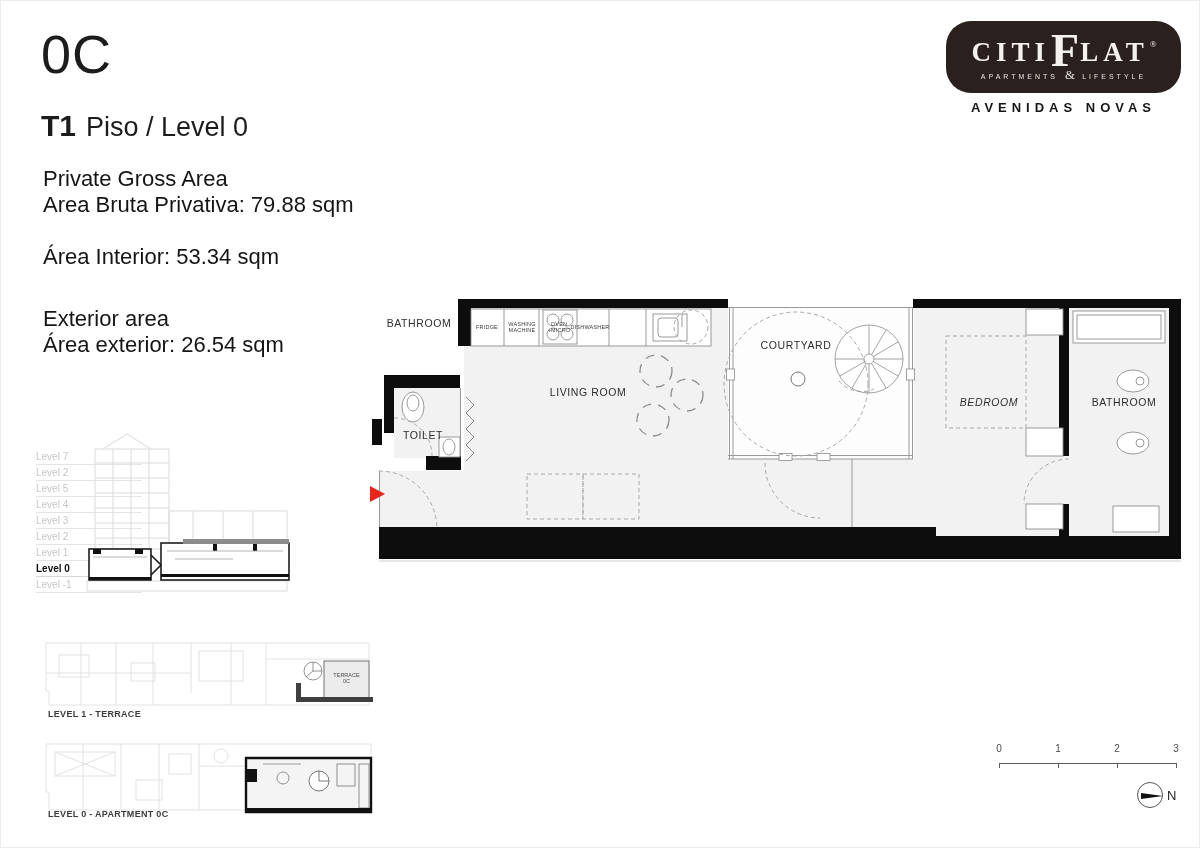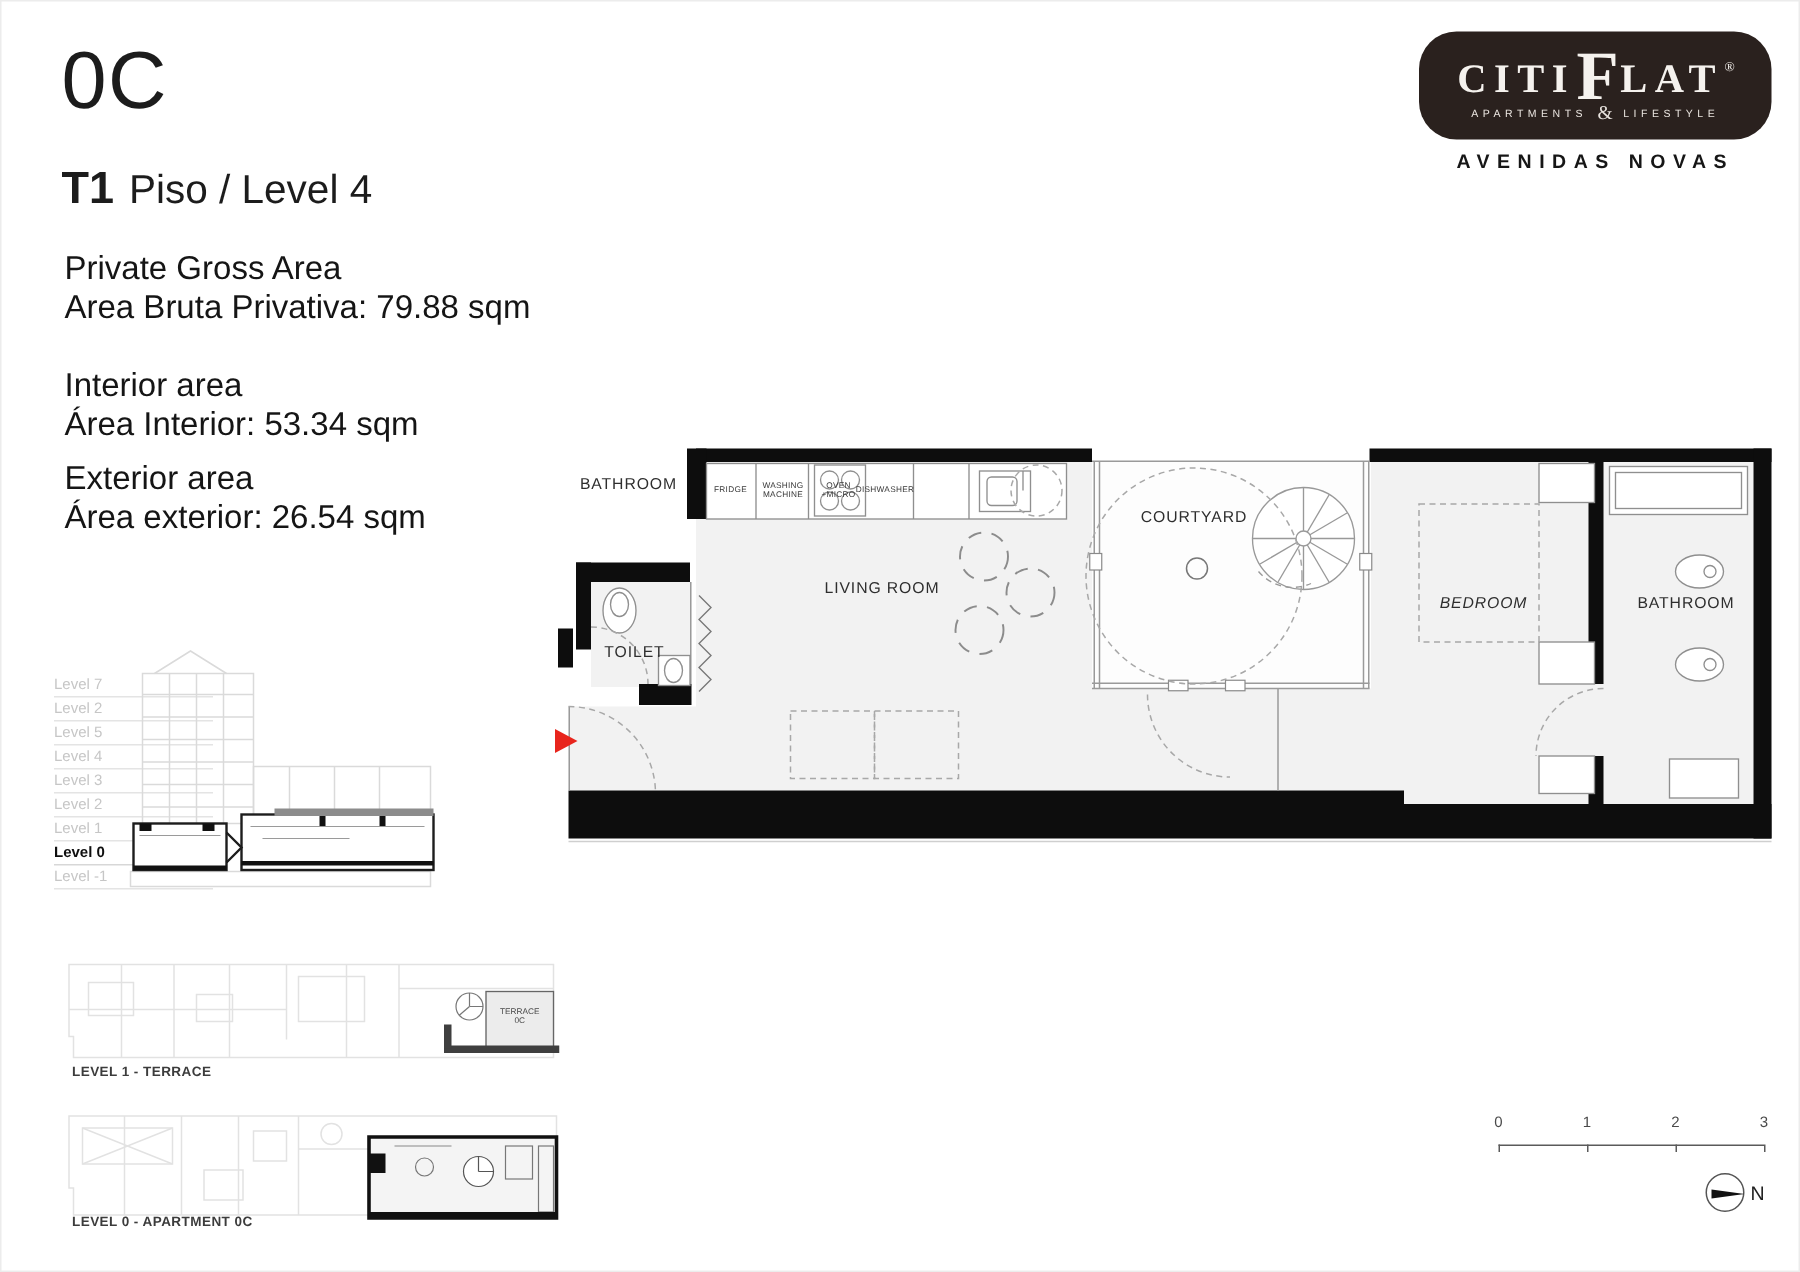--- a/index.html
+++ b/index.html
@@ -44,28 +44,27 @@
   .scale-tick{width:1.3px;height:5px;background:#5a5a5a;}
   .north-circle{width:26px;height:26px;border:1.2px solid #555;border-radius:50%;box-sizing:border-box;}
   .north-n{font-size:13px;color:#222;}
 </style>
 </head>
 <body>
 
 <div id="frame">
 
   <div class="abs unit-code" style="left:40px;top:22px;">0C</div>
-  <div class="abs typ-line" style="left:40px;top:108px;"><b>T1</b><span>Piso / Level 4</span></div>
+  <div class="abs typ-line" style="left:40px;top:108px;"><b>T1</b><span>Piso / Level 0</span></div>
 
   <div class="abs area-block" style="left:42px;top:165px;">
     <div>Private Gross Area</div>
     <div>Area Bruta Privativa: 79.88 sqm</div>
   </div>
   <div class="abs area-block" style="left:42px;top:243px;">
-    <div>Interior area</div>
     <div>Área Interior: 53.34 sqm</div>
   </div>
   <div class="abs area-block" style="left:42px;top:305px;">
     <div>Exterior area</div>
     <div>Área exterior: 26.54 sqm</div>
   </div>
 
   <div class="abs logo-box" style="left:945px;top:20px;border-radius:25px;">
     <div class="logo-word">
       <span class="lg">CITI</span>

